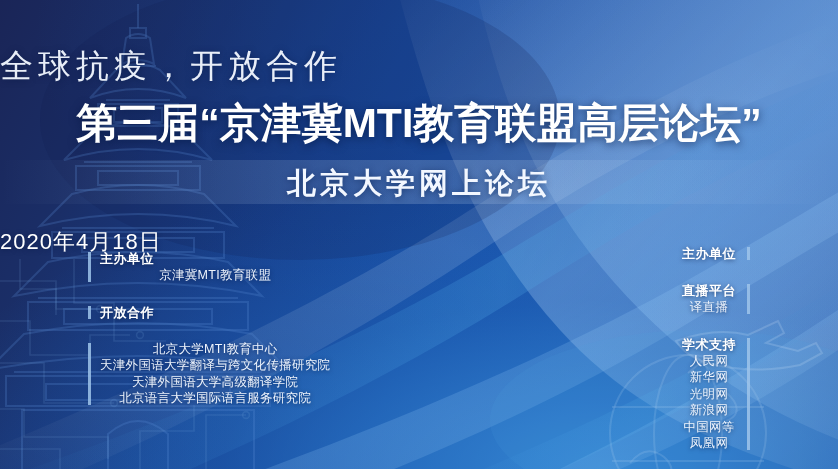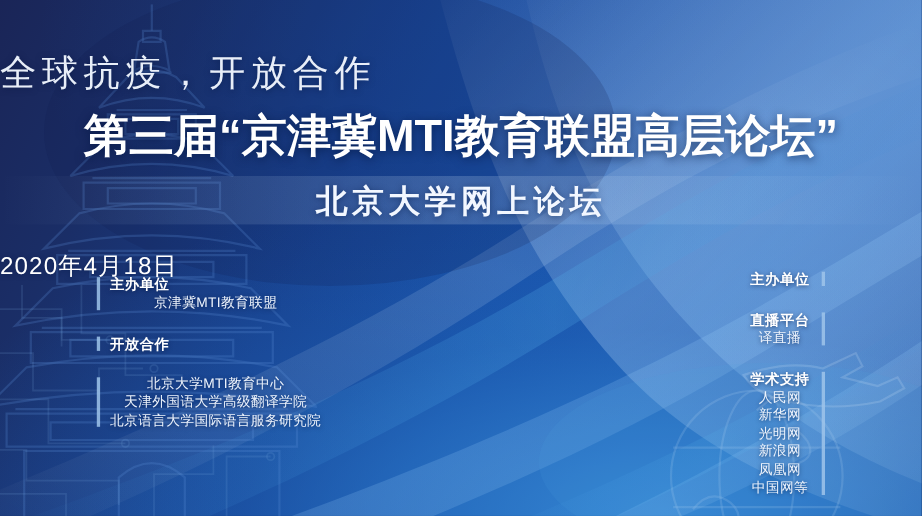--- a/index.html
+++ b/index.html
@@ -214,37 +214,38 @@
   <div class="col col-left">
     <div class="block">
       <div class="bhead">主办单位</div>
       <div class="bitem">京津冀MTI教育联盟</div>
     </div>
     <div class="block">
       <div class="bhead">开放合作</div>
     </div>
     <div class="block">
       <div class="bitem">北京大学MTI教育中心</div>
+      <div class="bitem">天津外国语大学翻译与跨文化传播研究院</div>
       <div class="bitem">天津外国语大学高级翻译学院</div>
       <div class="bitem">北京语言大学国际语言服务研究院</div>
     </div>
   </div>
 
   <div class="col col-right">
     <div class="block">
       <div class="bhead">主办单位</div>
     </div>
     <div class="block">
       <div class="bhead">直播平台</div>
       <div class="bitem">译直播</div>
     </div>
     <div class="block">
       <div class="bhead">学术支持</div>
       <div class="bitem">人民网</div>
       <div class="bitem">新华网</div>
       <div class="bitem">光明网</div>
       <div class="bitem">新浪网</div>
+      <div class="bitem">中国网等</div>
       <div class="bitem">凤凰网</div>
-      <div class="bitem">中国网等</div>
     </div>
   </div>
 
 </div>
 
 </body></html>

